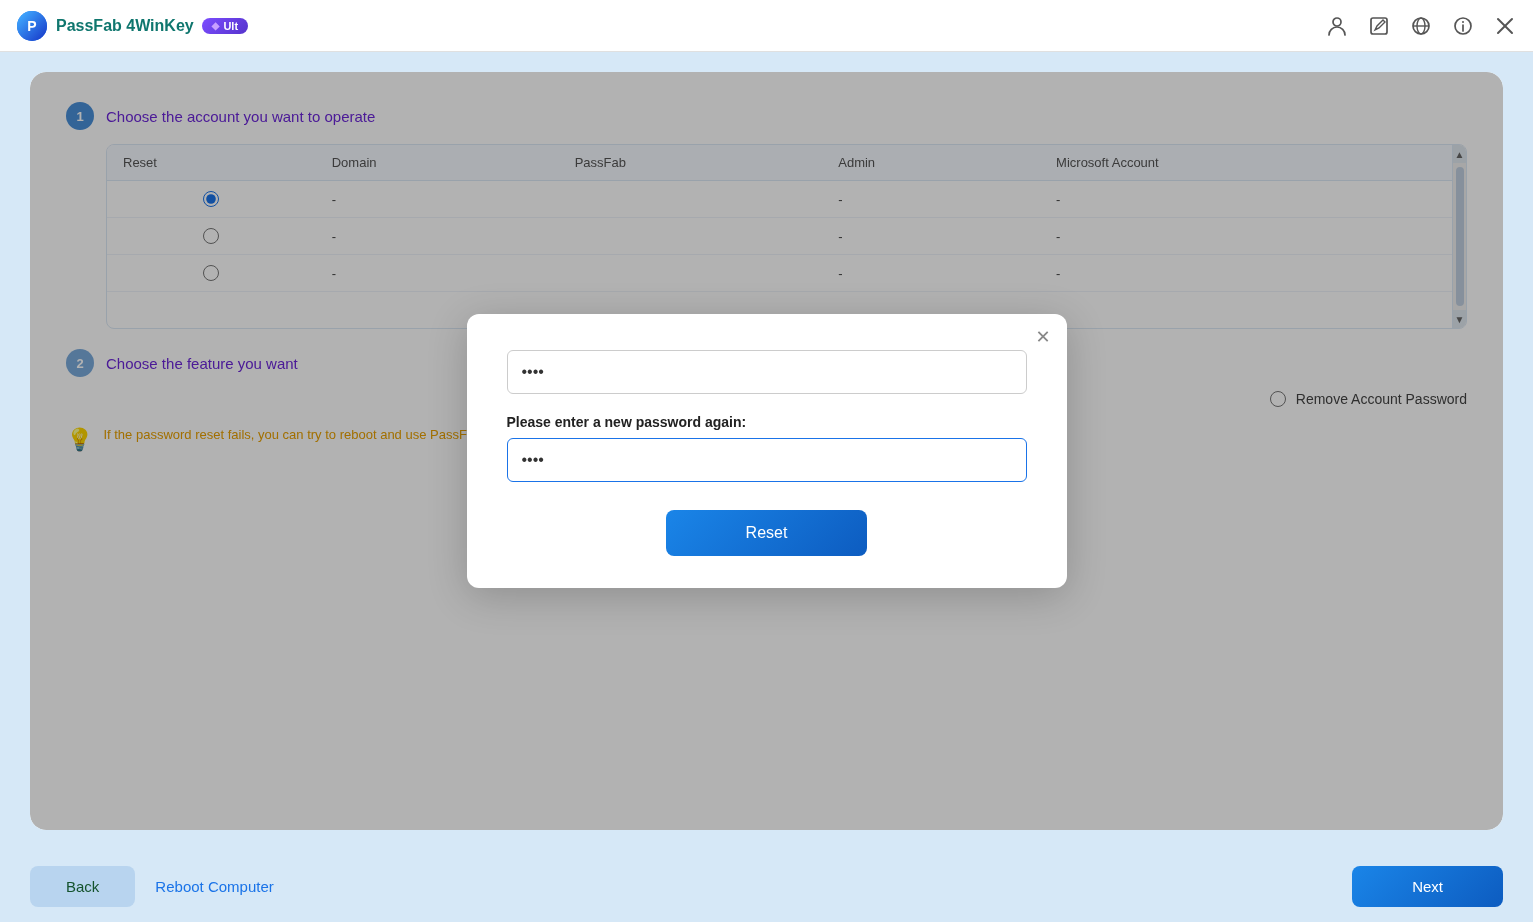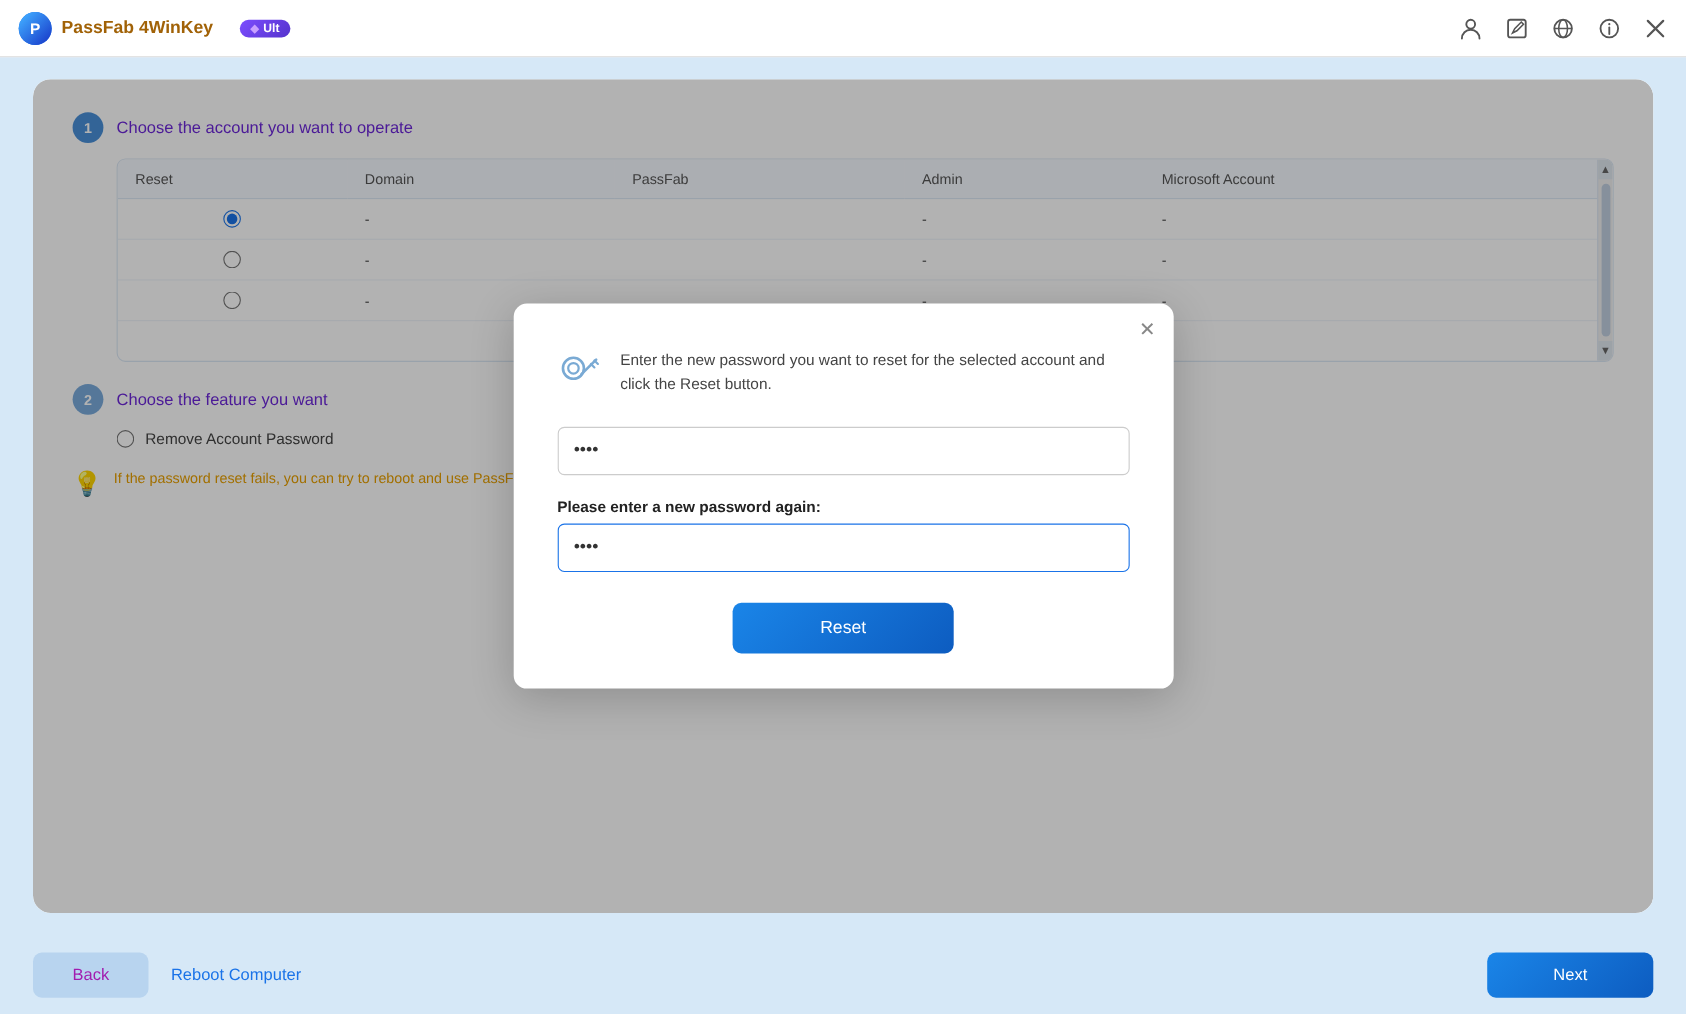--- a/index.html
+++ b/index.html
@@ -24,22 +24,22 @@
       flex-shrink: 0;
     }
     .titlebar-logo {
       width: 32px;
       height: 32px;
       margin-right: 8px;
     }
     .titlebar-title {
       font-size: 16px;
       font-weight: 600;
-      color: #a16207;
-      margin-right: 24px;
+      color: #0f766e;
+      margin-right: 8px;
     }
     .ult-badge {
       background: linear-gradient(135deg, #7c4dff, #5533cc);
       color: white;
       font-size: 11px;
       font-weight: 700;
       padding: 2px 10px;
       border-radius: 12px;
       display: flex;
       align-items: center;
@@ -204,21 +204,21 @@
       padding: 0 4px;
     }
 
     
     .step2-section {
       margin-top: 16px;
     }
     .feature-options {
       margin-left: 40px;
       display: flex;
-      flex-direction: row;
+      flex-direction: column;
       gap: 10px;
       align-items: flex-end;
     }
     .feature-option {
       display: flex;
       align-items: center;
       gap: 10px;
       font-size: 14px;
       color: #444;
     }
@@ -253,21 +253,21 @@
       height: 72px;
       background: #d6e8f7;
       display: flex;
       align-items: center;
       padding: 0 30px;
       gap: 20px;
       flex-shrink: 0;
     }
     .btn-back {
       background: #b8d4ef;
-      color: #a21caf;
+      color: #14532d;
       border: none;
       border-radius: 8px;
       padding: 12px 36px;
       font-size: 15px;
       font-weight: 500;
       cursor: pointer;
     }
     .btn-reboot {
       background: transparent;
       color: #1a73e8;
@@ -532,31 +532,20 @@
       <span class="tip-icon">💡</span>
       <span class="tip-text">
         If the password reset fails, you can try to reboot and use PassFab 4WinKey to reset again.
       </span>
     </div>
 
     <div class="modal-overlay">
       <div class="modal">
         <button class="modal-close">✕</button>
 
-        <div class="modal-header">
-
-          <svg class="key-svg" viewBox="0 0 52 52" fill="none" xmlns="http://www.w3.org/2000/svg">
-            <circle cx="18" cy="22" r="12" stroke="#7aaad4" stroke-width="3" fill="none"></circle>
-            <circle cx="18" cy="22" r="6" stroke="#7aaad4" stroke-width="2.5" fill="none"></circle>
-            <path d="M27 29 L44 12" stroke="#7aaad4" stroke-width="3" stroke-linecap="round"></path>
-            <path d="M38 17 L42 21" stroke="#7aaad4" stroke-width="2.5" stroke-linecap="round"></path>
-            <path d="M42 13 L46 17" stroke="#7aaad4" stroke-width="2.5" stroke-linecap="round"></path>
-          </svg>
-          <p class="modal-description">Enter the new password you want to reset for the selected account and click the Reset button.</p>
-        </div>
 
         <div class="modal-field">
           <input type="password" class="modal-input" value="••••" style="">
         </div>
 
         <div class="modal-field">
           <div class="modal-label">
             <span>Please enter a new password again:</span>
           </div>
           <input type="password" class="modal-input focused" value="••••" style="">

